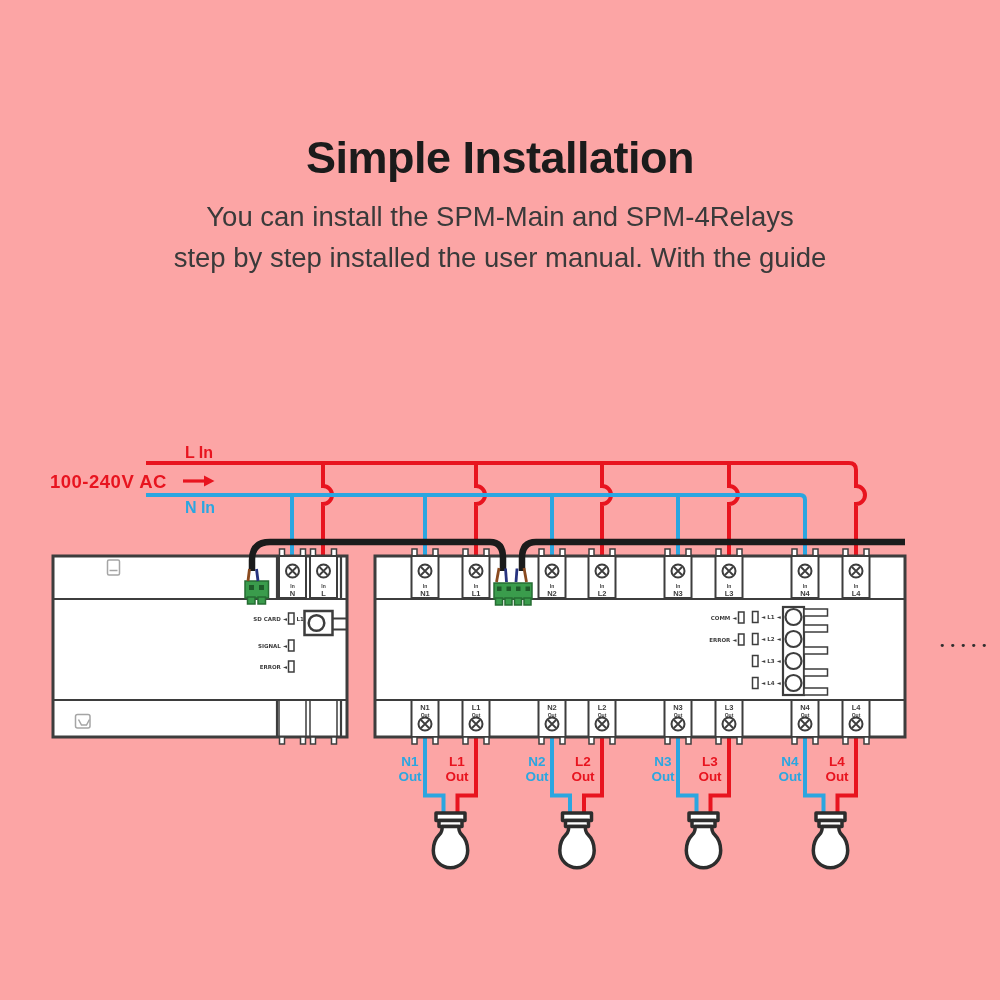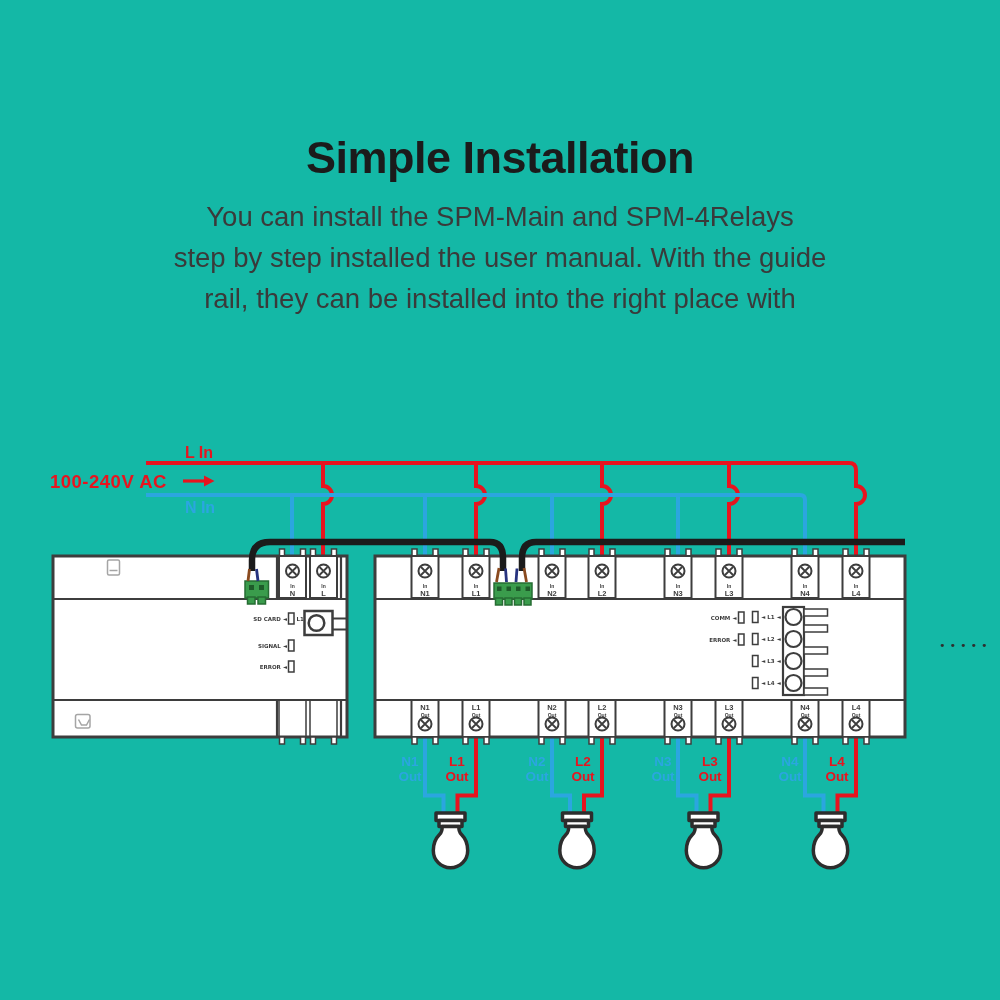--- a/index.html
+++ b/index.html
@@ -1,16 +1,16 @@
 <!DOCTYPE html>
 <html><head>
 <meta charset="utf-8">
 <style>
   html,body{margin:0;padding:0;background:#fff;}
-  .page{position:relative;width:1000px;height:1000px;background:#14b8a6;overflow:hidden;
+  .page{position:relative;width:1000px;height:1000px;background:#fca5a5;overflow:hidden;
         font-family:"Liberation Sans","DejaVu Sans",sans-serif;}
   .title{margin:132px 0 0 0;text-align:center;font-size:45px;font-weight:700;color:#1b1b1b;letter-spacing:-0.5px;}
   .subtitle{margin-top:12px;text-align:center;font-size:27.5px;color:#3a3a3a;line-height:41px;}
   svg{position:absolute;left:0;top:0;width:1000px;height:1000px;}
   svg text{font-family:"Liberation Sans","DejaVu Sans",sans-serif;}
   .dev{fill:#fff;stroke:#3d3d3d;stroke-width:3;}
   .iline{stroke:#3d3d3d;stroke-width:2.2;}
   .tbox{fill:#fff;stroke:#3d3d3d;stroke-width:2;}
   .tab{fill:#fff;stroke:#3d3d3d;stroke-width:1.5;}
   .screw{fill:#fff;stroke:#3d3d3d;stroke-width:2;}
@@ -35,21 +35,20 @@
   .dots{font-size:11px;letter-spacing:4px;fill:#2e2e2e;font-family:"DejaVu Sans",sans-serif;}
 </style>
 </head>
 <body>
 
 <div class="page">
   <h1 class="title">Simple Installation</h1>
   <div class="subtitle">
     <div>You can install the SPM-Main and SPM-4Relays</div>
     <div>step by step installed the user manual. With the guide</div>
-    <div>rail, they can be installed into the right place with</div>
   </div>
 
   <svg viewBox="0 0 1000 1000">
 
     <g>
       <path class="wireR" d="M146 463 H849 Q856 463 856 470 V486 A9 9 0 0 1 856 504 V559"></path>
       <path class="wireR" d="M323 463 V486 A9 9 0 0 1 323 504 V559"></path>
       <path class="wireR" d="M476 463 V486 A9 9 0 0 1 476 504 V559"></path>
       <path class="wireR" d="M602 463 V486 A9 9 0 0 1 602 504 V559"></path>
       <path class="wireR" d="M729 463 V486 A9 9 0 0 1 729 504 V559"></path>

